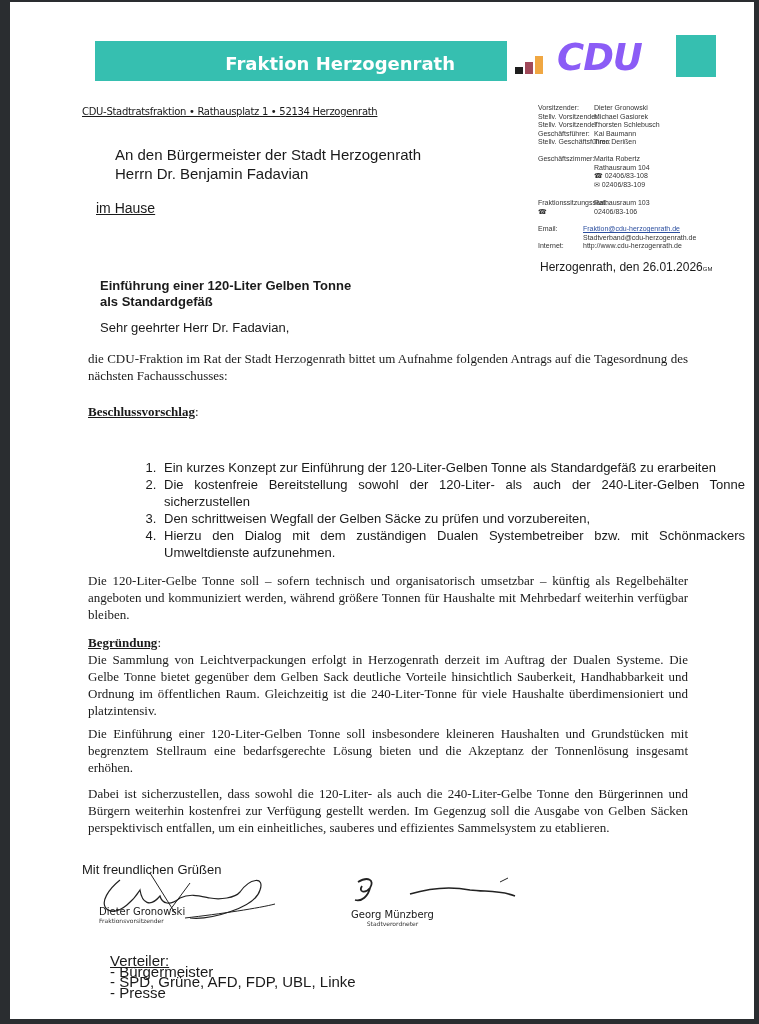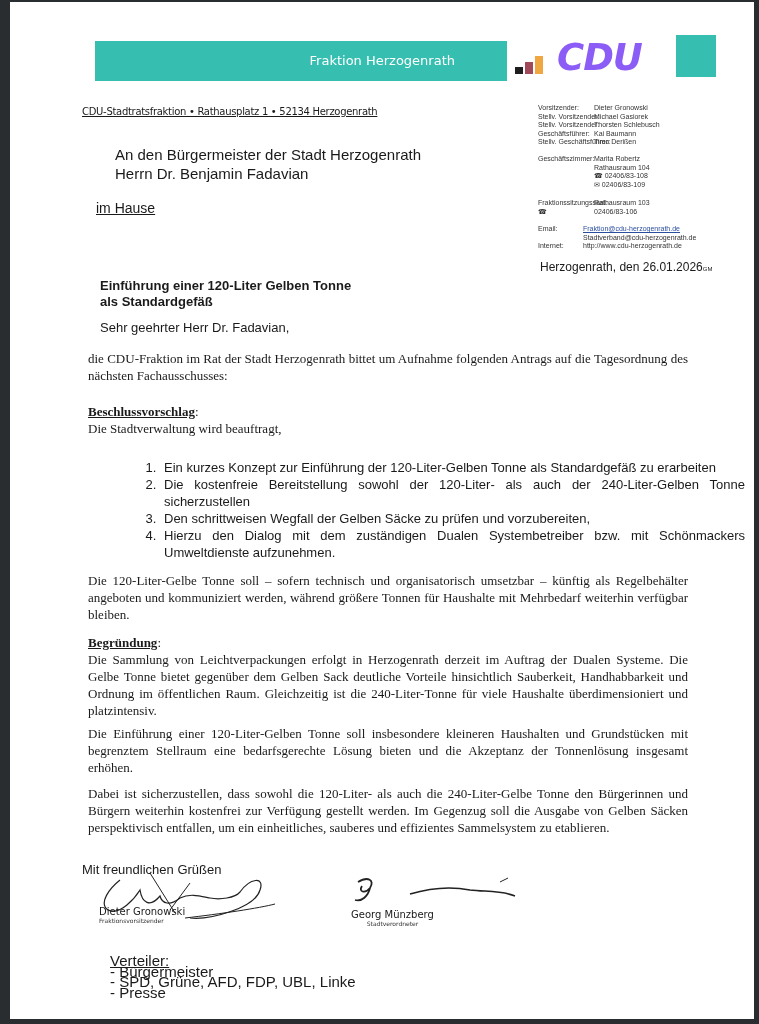--- a/index.html
+++ b/index.html
@@ -14,21 +14,21 @@
     width: 744px; height: 1017px;
     background: #ffffff;
   }
   .abs { position: absolute; }
   .banner {
     left: 85px; top: 39px; width: 412px; height: 40px;
     background: #36bfb0;
   }
   .banner-text {
     position: absolute; right: 52px; top: 12px;
-    color: #fff; font-weight: normal; font-size: 13px;
+    color: #fff; font-weight: bold; font-size: 18px;
     font-family: "DejaVu Sans", sans-serif;
   }
   .logo-bars { left: 505px; top: 52px; width: 40px; height: 20px; }
   .bar { position: absolute; bottom: 0; width: 8px; }
   .logo-cdu {
     left: 547px; top: 34px;
     font-family: "DejaVu Sans", sans-serif; font-weight: bold; font-style: italic;
     font-size: 37px; color: #8b5cf6; letter-spacing: -1px;
   }
   .logo-square { left: 666px; top: 33px; width: 40px; height: 42px; background: #36bfb0; }
@@ -131,21 +131,20 @@
   <div class="abs subject">
     <div>Einführung einer 120-Liter Gelben Tonne</div>
     <div>als Standardgefäß</div>
   </div>
 
   <div class="abs salutation">Sehr geehrter Herr Dr. Fadavian,</div>
   <div class="abs para" style="top:348px">die CDU-Fraktion im Rat der Stadt Herzogenrath bittet um Aufnahme folgenden Antrags auf die Tagesordnung des nächsten Fachausschusses:</div>
 
   <div class="abs para" style="top:401px">
     <div><span class="heading-u">Beschlussvorschlag</span>:</div>
-    <div>Die Stadtverwaltung wird beauftragt,</div>
   </div>
   <ol class="items">
     <li>Ein kurzes Konzept zur Einführung der 120-Liter-Gelben Tonne als Standardgefäß zu erarbeiten</li>
     <li>Die kostenfreie Bereitstellung sowohl der 120-Liter- als auch der 240-Liter-Gelben Tonne sicherzustellen</li>
     <li>Den schrittweisen Wegfall der Gelben Säcke zu prüfen und vorzubereiten,</li>
     <li>Hierzu den Dialog mit dem zuständigen Dualen Systembetreiber bzw. mit Schönmackers Umweltdienste aufzunehmen.</li>
   </ol>
   <div class="abs para" style="top:570px">Die 120-Liter-Gelbe Tonne soll – sofern technisch und organisatorisch umsetzbar – künftig als Regelbehälter angeboten und kommuniziert werden, während größere Tonnen für Haushalte mit Mehrbedarf weiterhin verfügbar bleiben.</div>
 
   <div class="abs para" style="top:632px">

